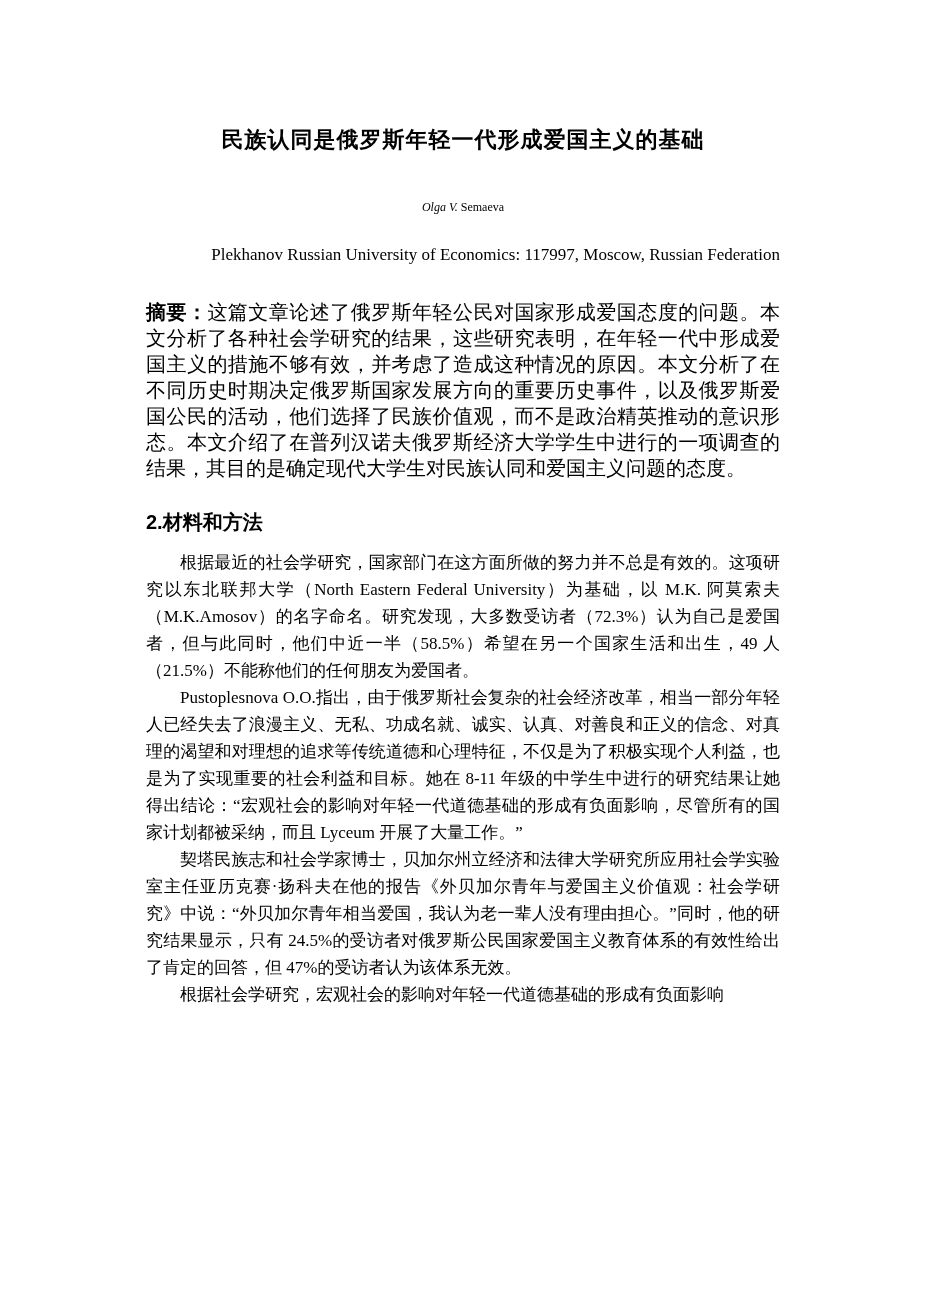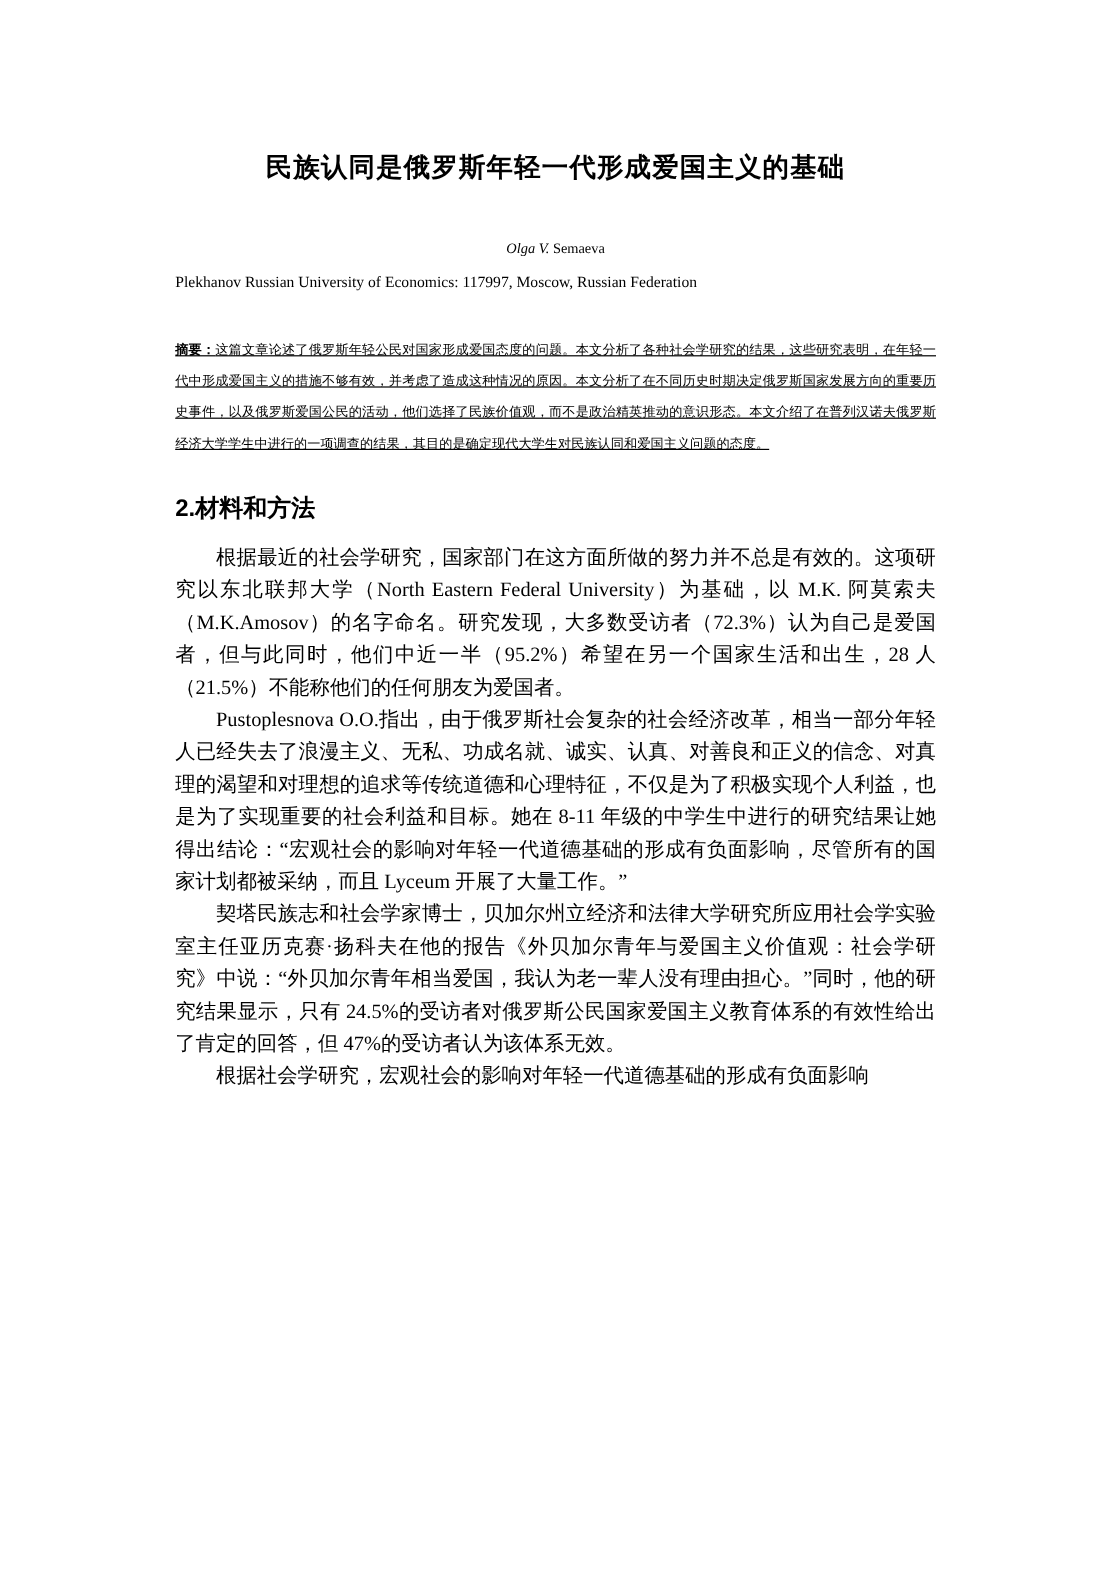--- a/index.html
+++ b/index.html
@@ -27,32 +27,31 @@
 
   .author-line {
     text-align: center;
     margin-top: 44px;
     font-size: 12px;
     line-height: 16px;
   }
   .author-line .italic { font-style: italic; }
 
   .affiliation {
-    text-align: left;
-    margin-top: 12px;
-    font-size: 13px;
+    text-align: right;
+    margin-top: 32px;
+    font-size: 17px;
     line-height: 16px;
   }
 
   .abstract {
     margin-top: 36px;
-    font-size: 11px;
+    font-size: 20px;
     line-height: 26px;
     text-align: justify;
-    text-decoration: underline;
   }
   .abstract .abstract-label { font-weight: bold; }
 
   .section-heading {
     font-family: "Liberation Sans", "DejaVu Sans", sans-serif;
     font-weight: bold;
     font-size: 20px;
     line-height: 26px;
     margin-top: 28px;
     margin-bottom: 14px;
@@ -78,19 +77,19 @@
 
   <div class="affiliation">Plekhanov Russian University of Economics: 117997, Moscow, Russian Federation</div>
 
   <p class="abstract">
     <span class="abstract-label">摘要：</span><span>这篇文章论述了俄罗斯年轻公民对国家形成爱国态度的问题。本文分析了各种社会学研究的结果，这些研究表明，在年轻一代中形成爱国主义的措施不够有效，并考虑了造成这种情况的原因。本文分析了在不同历史时期决定俄罗斯国家发展方向的重要历史事件，以及俄罗斯爱国公民的活动，他们选择了民族价值观，而不是政治精英推动的意识形态。本文介绍了在普列汉诺夫俄罗斯经济大学学生中进行的一项调查的结果，其目的是确定现代大学生对民族认同和爱国主义问题的态度。</span>
   </p>
 
 
   <div>
     <h2 class="section-heading">2.材料和方法</h2>
-    <p class="body-para">根据最近的社会学研究，国家部门在这方面所做的努力并不总是有效的。这项研究以东北联邦大学（North Eastern Federal University）为基础，以 M.K. 阿莫索夫（M.K.Amosov）的名字命名。研究发现，大多数受访者（72.3%）认为自己是爱国者，但与此同时，他们中近一半（95.2%）希望在另一个国家生活和出生，28 人（21.5%）不能称他们的任何朋友为爱国者。</p>
+    <p class="body-para">根据最近的社会学研究，国家部门在这方面所做的努力并不总是有效的。这项研究以东北联邦大学（North Eastern Federal University）为基础，以 M.K. 阿莫索夫（M.K.Amosov）的名字命名。研究发现，大多数受访者（72.3%）认为自己是爱国者，但与此同时，他们中近一半（58.5%）希望在另一个国家生活和出生，49 人（21.5%）不能称他们的任何朋友为爱国者。</p>
     <p class="body-para">Pustoplesnova O.O.指出，由于俄罗斯社会复杂的社会经济改革，相当一部分年轻人已经失去了浪漫主义、无私、功成名就、诚实、认真、对善良和正义的信念、对真理的渴望和对理想的追求等传统道德和心理特征，不仅是为了积极实现个人利益，也是为了实现重要的社会利益和目标。她在 8-11 年级的中学生中进行的研究结果让她得出结论：“宏观社会的影响对年轻一代道德基础的形成有负面影响，尽管所有的国家计划都被采纳，而且 Lyceum 开展了大量工作。”</p>
     <p class="body-para">契塔民族志和社会学家博士，贝加尔州立经济和法律大学研究所应用社会学实验室主任亚历克赛·扬科夫在他的报告《外贝加尔青年与爱国主义价值观：社会学研究》中说：“外贝加尔青年相当爱国，我认为老一辈人没有理由担心。”同时，他的研究结果显示，只有 24.5%的受访者对俄罗斯公民国家爱国主义教育体系的有效性给出了肯定的回答，但 47%的受访者认为该体系无效。</p>
     <p class="body-para">根据社会学研究，宏观社会的影响对年轻一代道德基础的形成有负面影响</p>
   </div>
 
 </div>
 
 </body></html>

